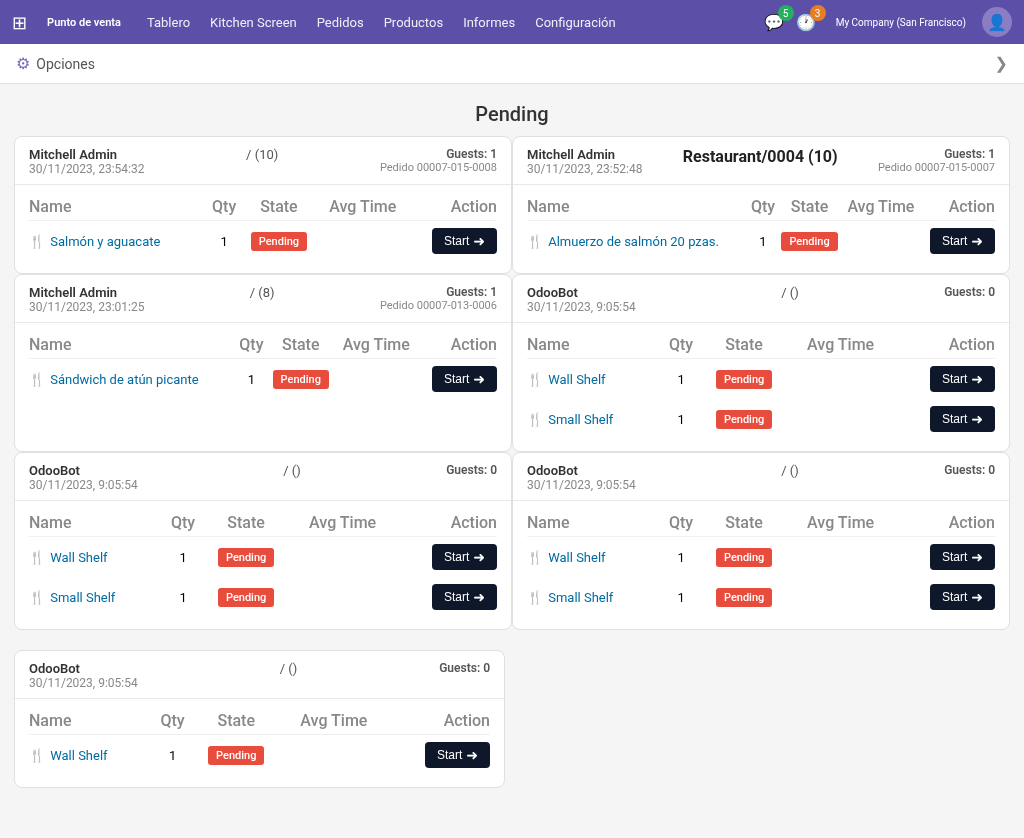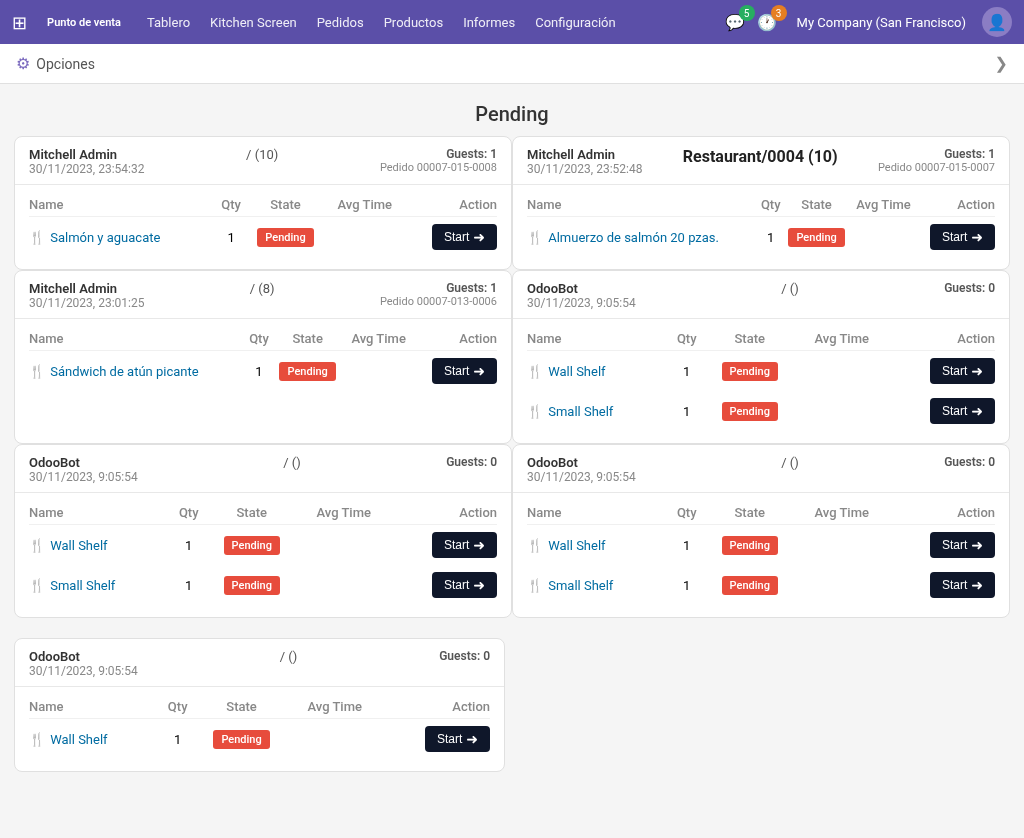--- a/index.html
+++ b/index.html
@@ -25,21 +25,21 @@
       position: absolute; top: -6px; right: -8px;
       background: #27ae60; color: white; border-radius: 50%;
       width: 16px; height: 16px; font-size: 10px;
       display: flex; align-items: center; justify-content: center;
     }
     .badge-wrap .badge.orange { background: #e67e22; }
     .chat-icon, .clock-icon {
       width: 22px; height: 22px; display: inline-flex; align-items: center; justify-content: center;
       font-size: 16px; cursor: pointer;
     }
-    .company-label { font-size: 13px; margin-left: 8px; }
+    .company-label { font-size: 10px; margin-left: 8px; }
     .avatar {
       width: 30px; height: 30px; border-radius: 50%;
       background: #8b7dc4; display: flex; align-items: center; justify-content: center;
       font-size: 16px; margin-left: 6px; cursor: pointer;
     }
 
     
     .options-bar {
       background: white;
       border-bottom: 1px solid #e0e0e0;
@@ -94,21 +94,21 @@
     .card-header-center .table-name { font-weight: 700; font-size: 16px; color: #222; text-align: right; }
     .card-header-right { text-align: right; font-size: 12px; color: #555; }
     .card-header-right .guests { font-weight: 600; }
     .card-header-right .order-id { color: #888; font-size: 11px; }
 
     
     .order-table { width: 100%; padding: 8px 14px 12px; }
     .order-table table { width: 100%; border-collapse: collapse; }
     .order-table th {
       text-align: left; color: #888; font-weight: 500;
-      font-size: 13px; padding: 4px 0; border-bottom: 1px solid #f0f0f0;
+      font-size: 16px; padding: 4px 0; border-bottom: 1px solid #f0f0f0;
     }
     .order-table th.right, .order-table td.right { text-align: right; }
     .order-table th.center, .order-table td.center { text-align: center; }
     .order-table td { padding: 7px 0; vertical-align: middle; font-size: 13px; }
     .order-table td .item-name { display: flex; align-items: center; gap: 5px; color: #006ba1; }
     .order-table td .item-name .fork-icon { color: #006ba1; font-size: 13px; }
 
     
     .state-badge {
       background: #e74c3c; color: white;

